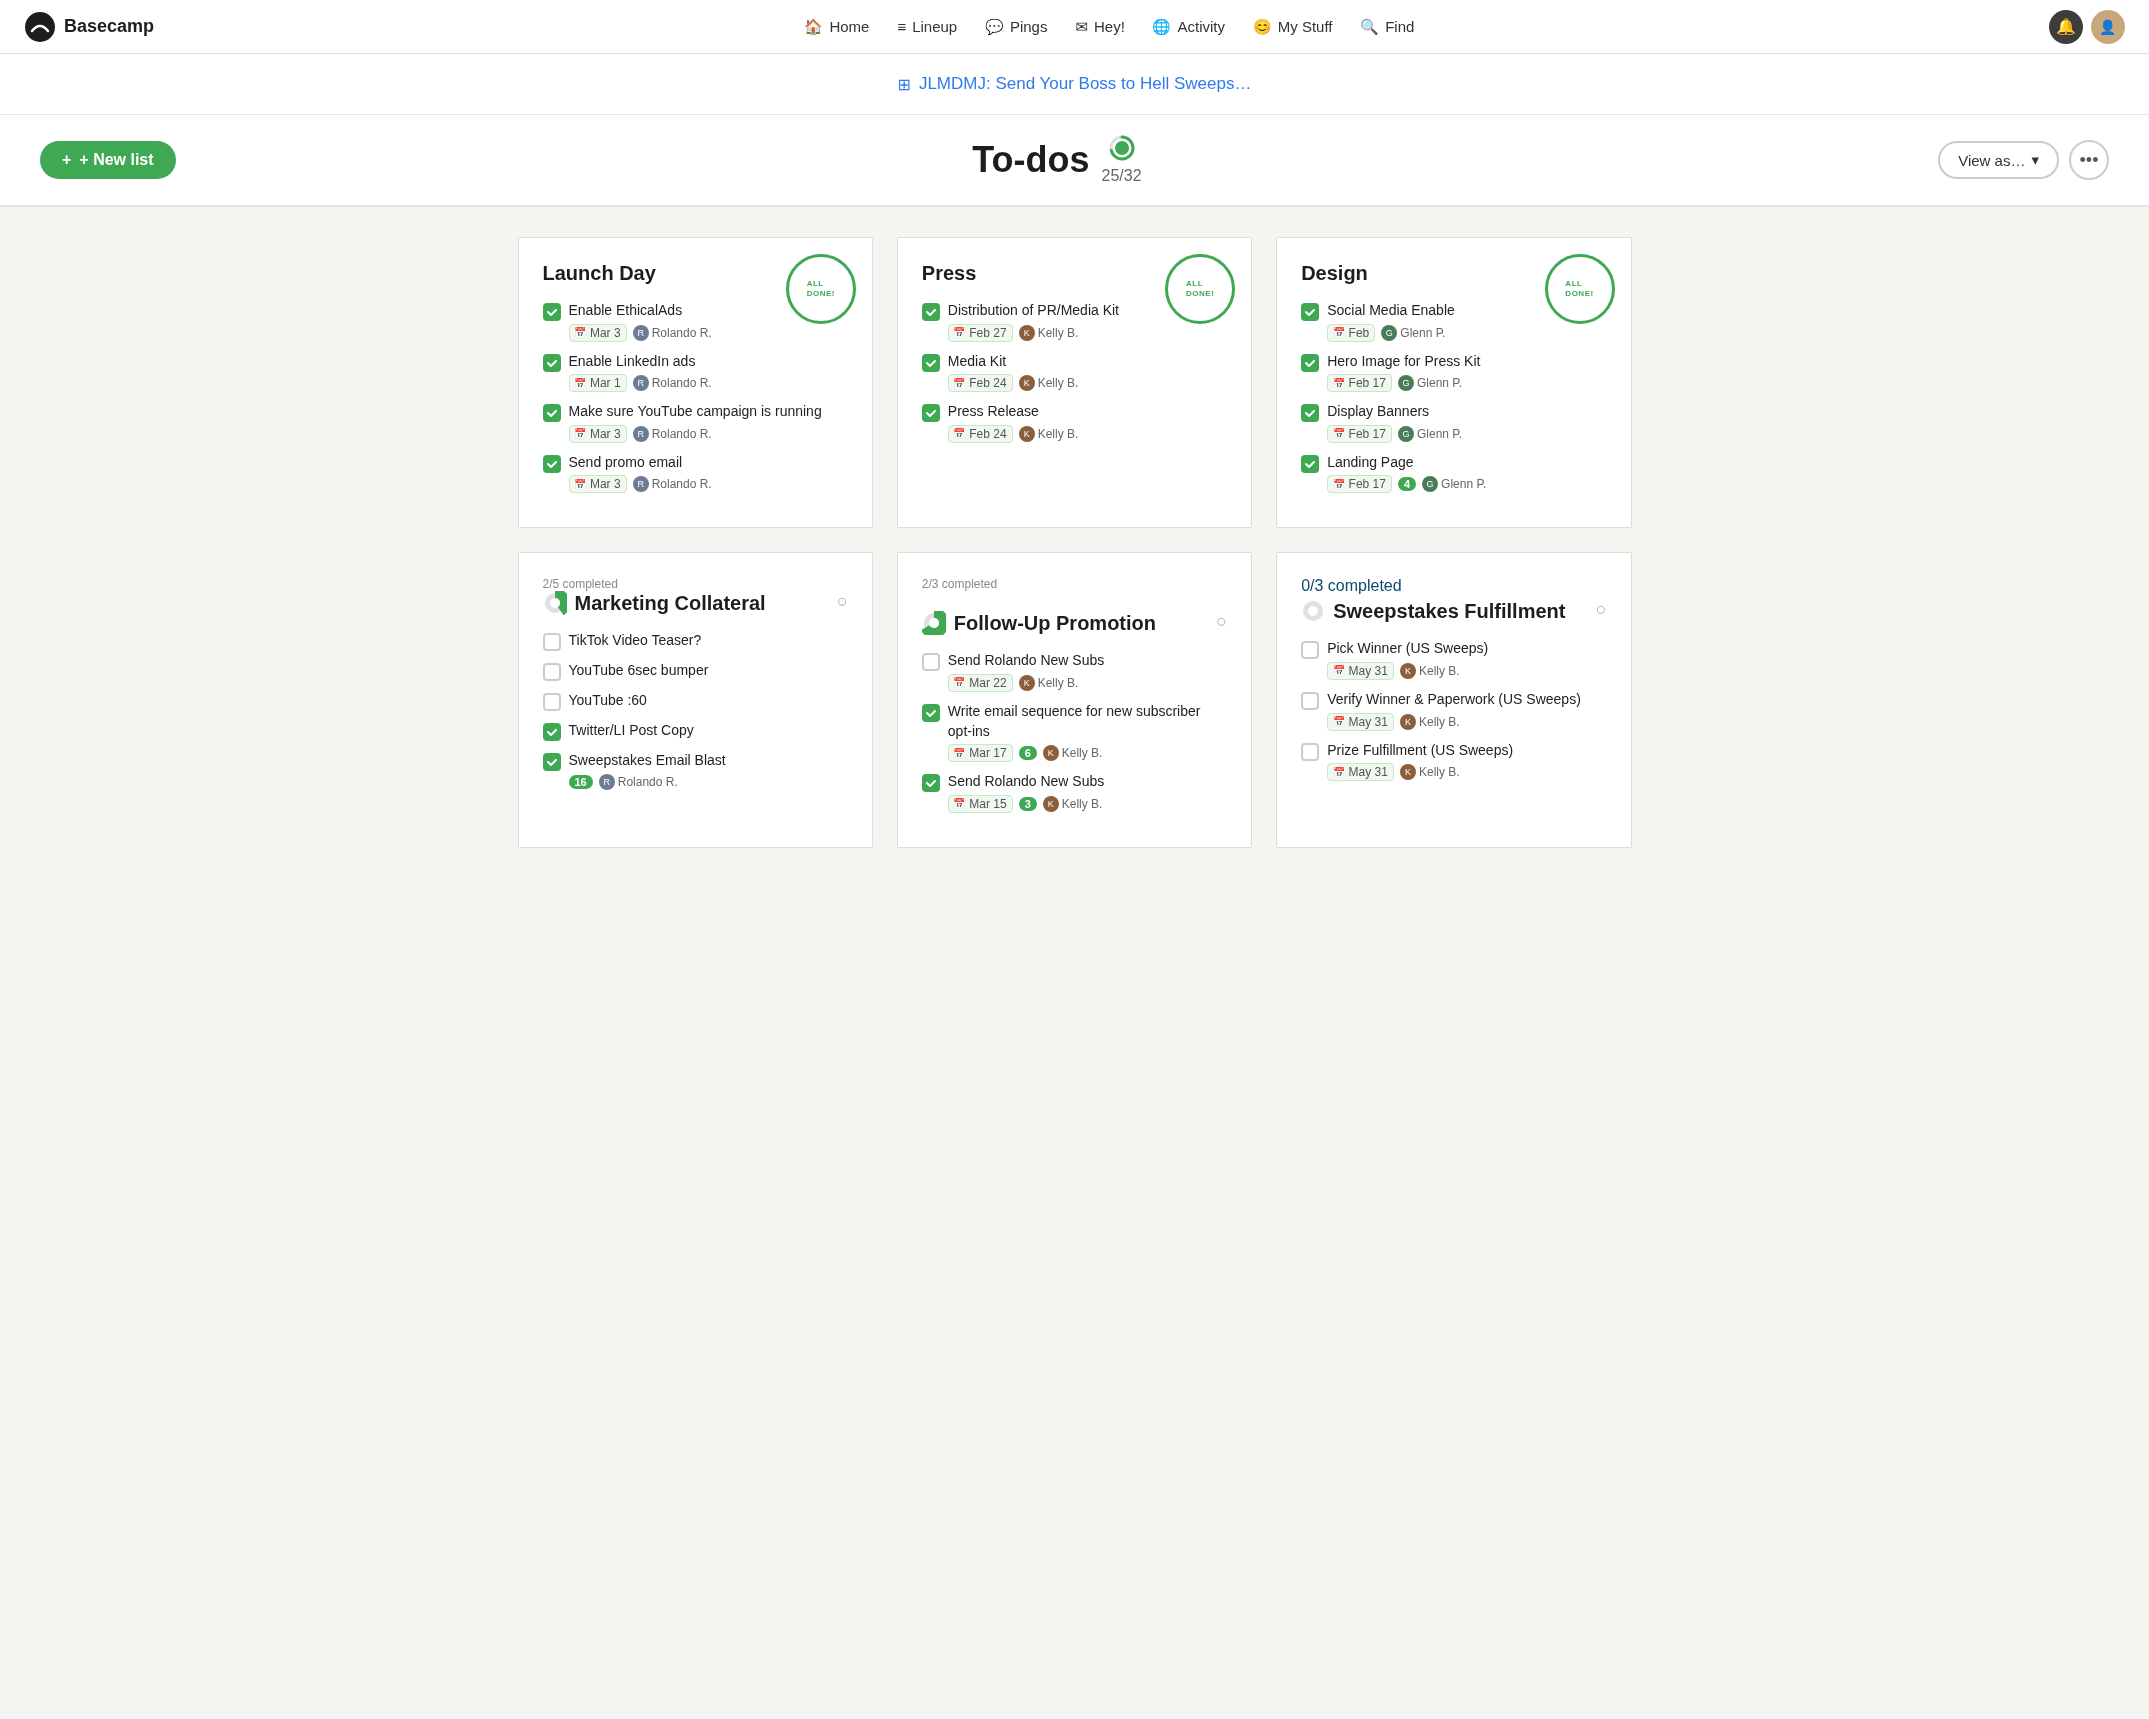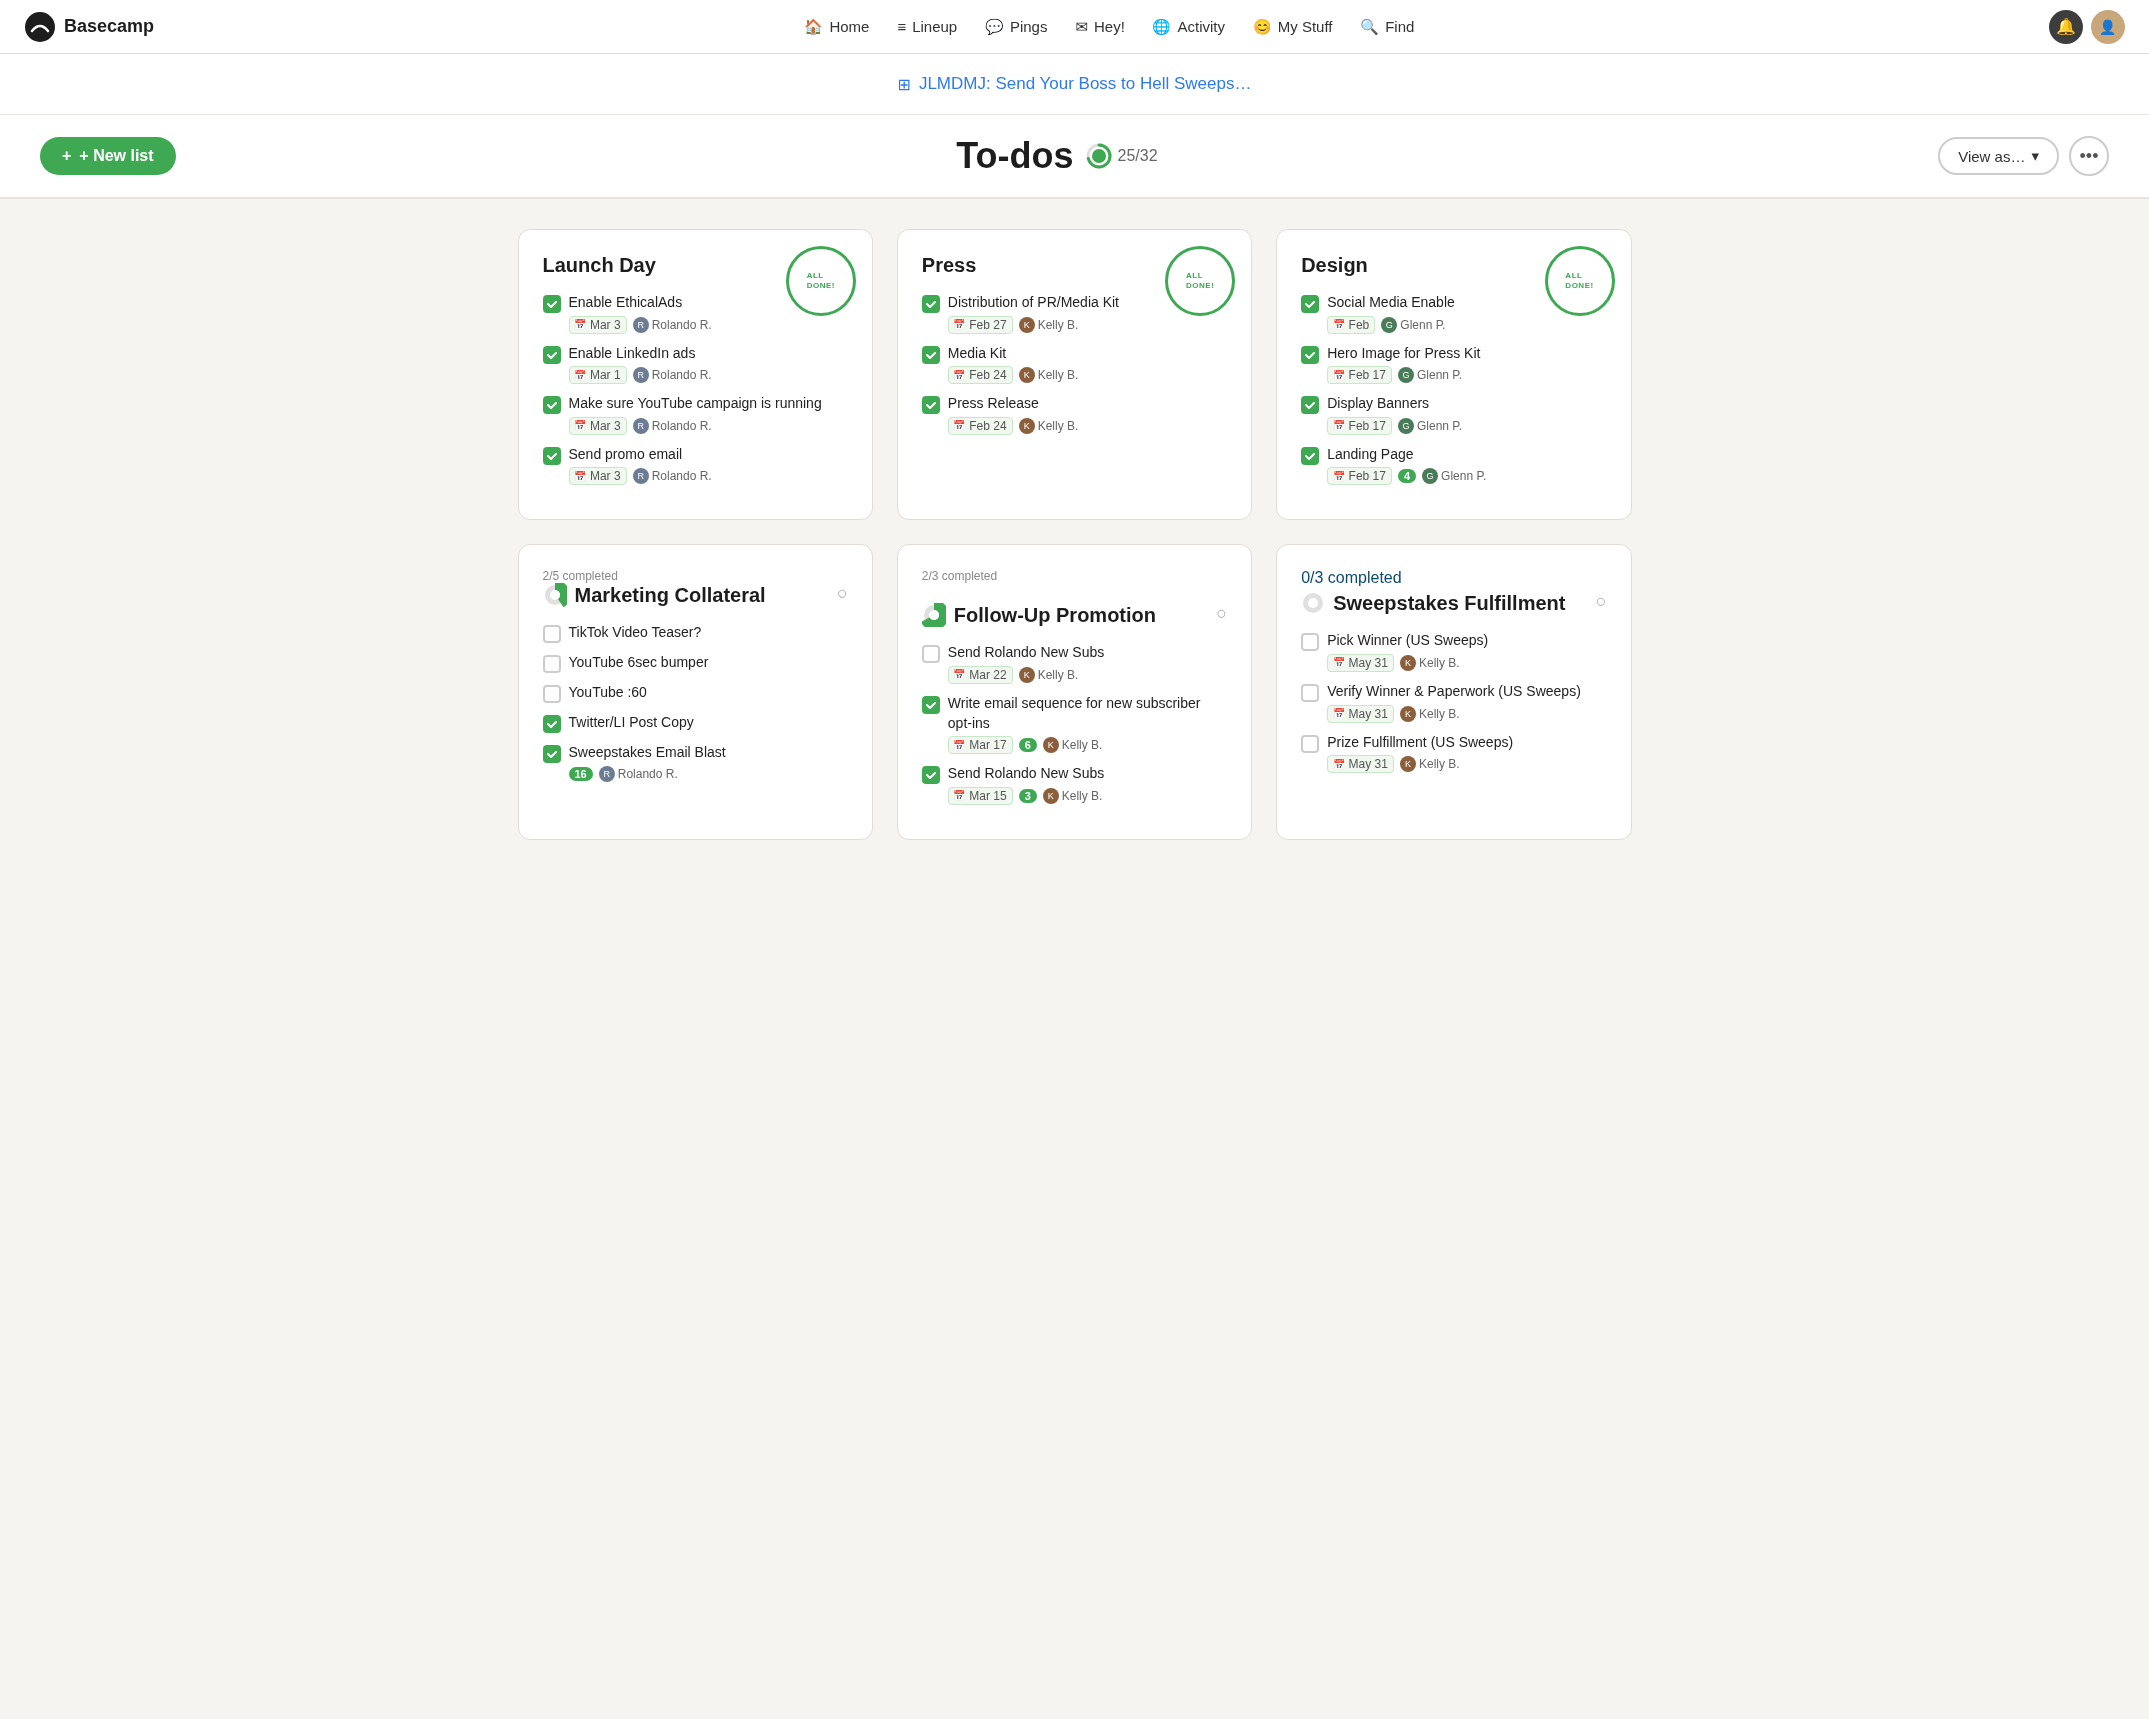--- a/index.html
+++ b/index.html
@@ -18,31 +18,31 @@
     
     .banner { background: #fff; border-bottom: 1px solid #e8e5e0; text-align: center; padding: 20px; }
     .banner a { color: #2f7bed; font-size: 17px; text-decoration: none; display: inline-flex; align-items: center; gap: 8px; }
     .banner-grid-icon { font-size: 16px; color: #2f7bed; }
 
     
     .page-header { background: #fff; padding: 20px 40px; display: flex; align-items: center; justify-content: space-between; border-bottom: 2px solid #e8e5e0; }
     .new-list-btn { background: #3ea853; color: #fff; border: none; border-radius: 24px; padding: 10px 22px; font-size: 16px; font-weight: 600; cursor: pointer; display: flex; align-items: center; gap: 8px; }
     .page-title-area { display: flex; align-items: center; gap: 12px; }
     .page-title { font-size: 36px; font-weight: 800; color: #1d1d1d; }
-    .progress-badge { display: flex; align-items: center; gap: 6px; font-size: 16px; color: #666; }
+    .progress-badge { display: flex; align-items: center; gap: 6px; font-size: 16px; color: #666; flex-direction: column; }
     .progress-circle { width: 26px; height: 26px; }
     .page-actions { display: flex; align-items: center; gap: 10px; }
     .view-as-btn { border: 2px solid #ccc; background: #fff; border-radius: 24px; padding: 8px 18px; font-size: 15px; cursor: pointer; display: flex; align-items: center; gap: 6px; color: #333; }
     .more-btn { border: 2px solid #ccc; background: #fff; border-radius: 50%; width: 40px; height: 40px; display: flex; align-items: center; justify-content: center; cursor: pointer; font-size: 18px; color: #555; }
 
     
     .grid-container { padding: 30px 40px; display: grid; grid-template-columns: 1fr 1fr 1fr; gap: 24px; max-width: 1194px; margin: 0 auto; }
 
     
-    .card { background: #fff; border-radius: 12px; border: 1px solid #e0ddd8; padding: 24px; position: relative; min-height: 199px; }
+    .card { background: #fff; border-radius: 1px; border: 1px solid #e0ddd8; padding: 24px; position: relative; min-height: 199px; }
     .card-header { display: flex; align-items: flex-start; justify-content: space-between; margin-bottom: 16px; }
     .card-title { font-size: 20px; font-weight: 700; color: #1d1d1d; }
     .card-menu { color: #aaa; cursor: pointer; font-size: 18px; }
 
     
     .all-done-stamp { position: absolute; top: 16px; right: 16px; width: 70px; height: 70px; }
     .stamp-circle { width: 70px; height: 70px; border-radius: 50%; border: 3px solid #3ea853; display: flex; align-items: center; justify-content: center; flex-direction: column; background: #fff; }
     .stamp-text { font-size: 8px; font-weight: 800; color: #3ea853; line-height: 1.2; text-transform: uppercase; letter-spacing: 0.5px; }
 
     

